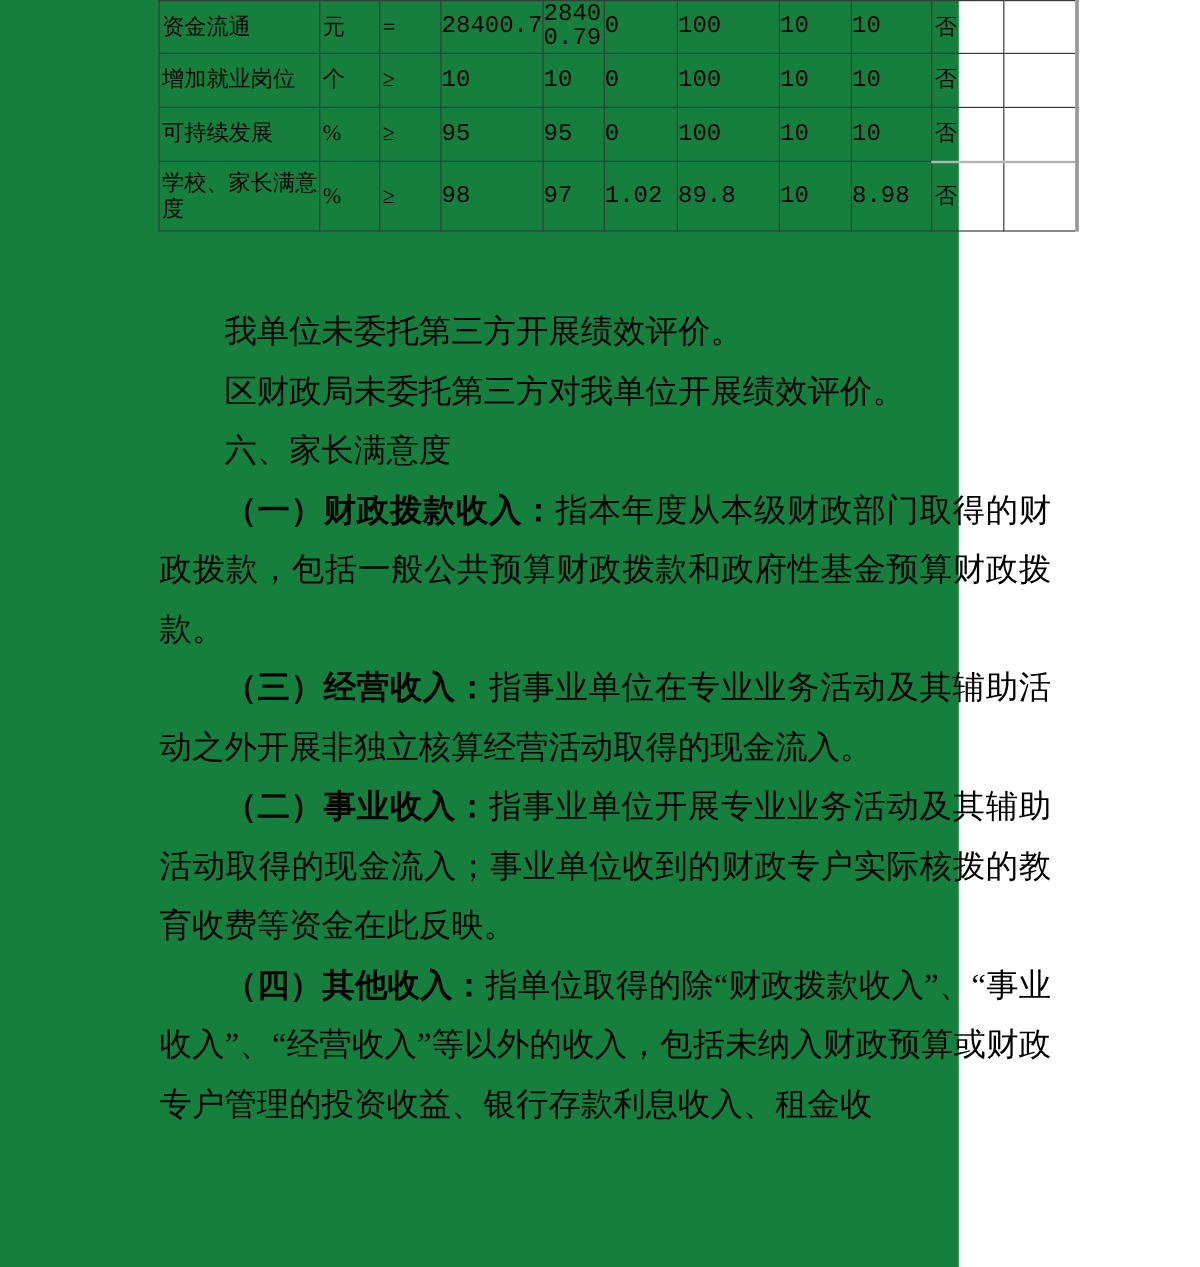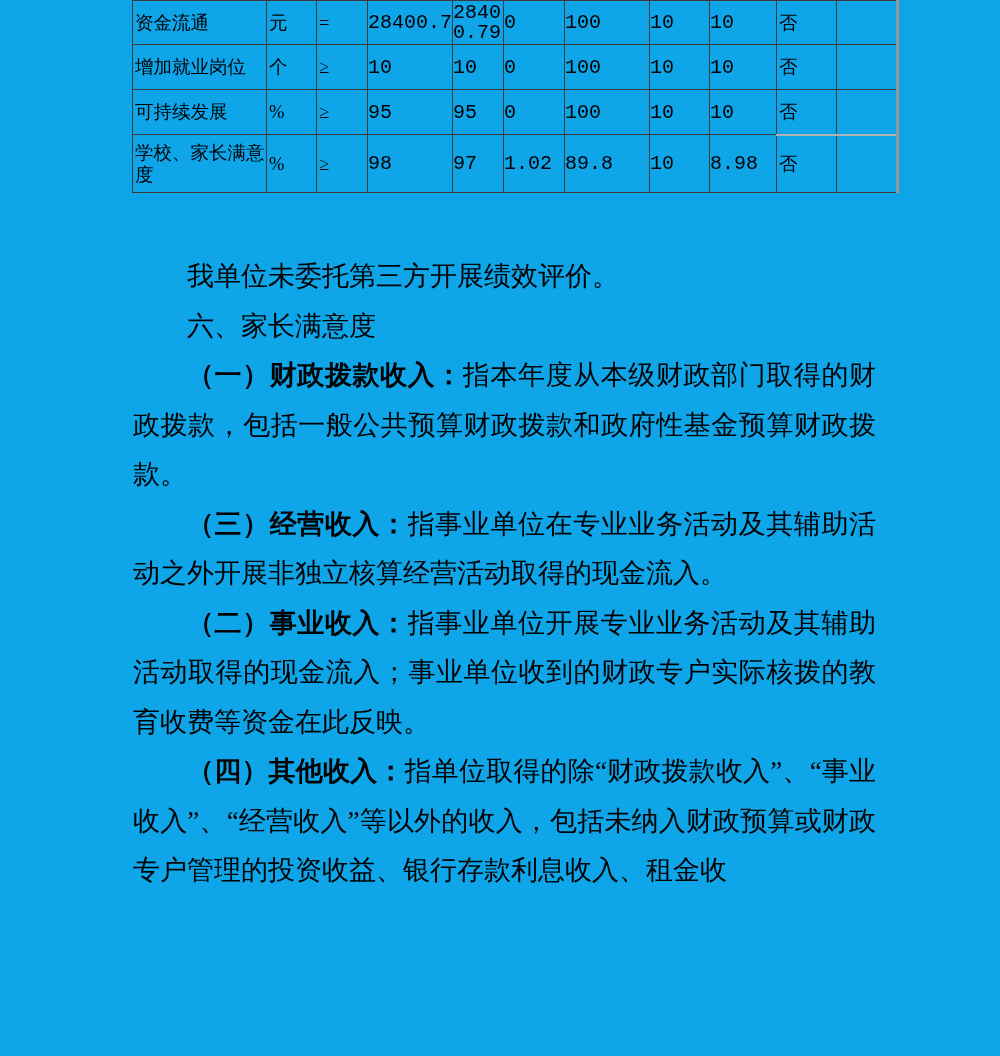--- a/index.html
+++ b/index.html
@@ -4,21 +4,21 @@
 <style>
   html, body {
     margin: 0; padding: 0;
     width: 1000px; height: 1056px;
     background: #ffffff;
     color: #000;
     font-family: "Liberation Serif", serif;
     overflow: hidden;
     position: relative;
   }
-  .page { position: absolute; inset: 0; width: 1000px; height: 1056px; background: #0ea5e9; }
+  .page { position: absolute; inset: 0; width: 799px; height: 1056px; background: #15803d; }
 
   
   table.ind-table {
     position: absolute;
     left: 132px; top: 0;
     border-collapse: collapse;
     table-layout: fixed;
     width: 766px;
     border-right: 3px solid #979797; 
   }
@@ -145,20 +145,21 @@
       <td class="c-num">10</td>
       <td class="c-num">8.98</td>
       <td class="c-txt">否</td>
       <td class="c-txt"></td>
     </tr>
   </tbody>
     </table>
 
   <div class="content">
     <p>我单位未委托第三方开展绩效评价。</p>
+    <p>区财政局未委托第三方对我单位开展绩效评价。</p>
     <h2 class="hei-heading">六、家长满意度</h2>
 
     <p>
       <span class="term-lead">（一）财政拨款收入：</span><span>指本年度从本级财政部门取得的财政拨款，包括一般公共预算财政拨款和政府性基金预算财政拨款。</span>
     </p>
     <p>
       <span class="term-lead">（三）经营收入：</span><span>指事业单位在专业业务活动及其辅助活动之外开展非独立核算经营活动取得的现金流入。</span>
     </p>
     <p>
       <span class="term-lead">（二）事业收入：</span><span>指事业单位开展专业业务活动及其辅助活动取得的现金流入；事业单位收到的财政专户实际核拨的教育收费等资金在此反映。</span>

